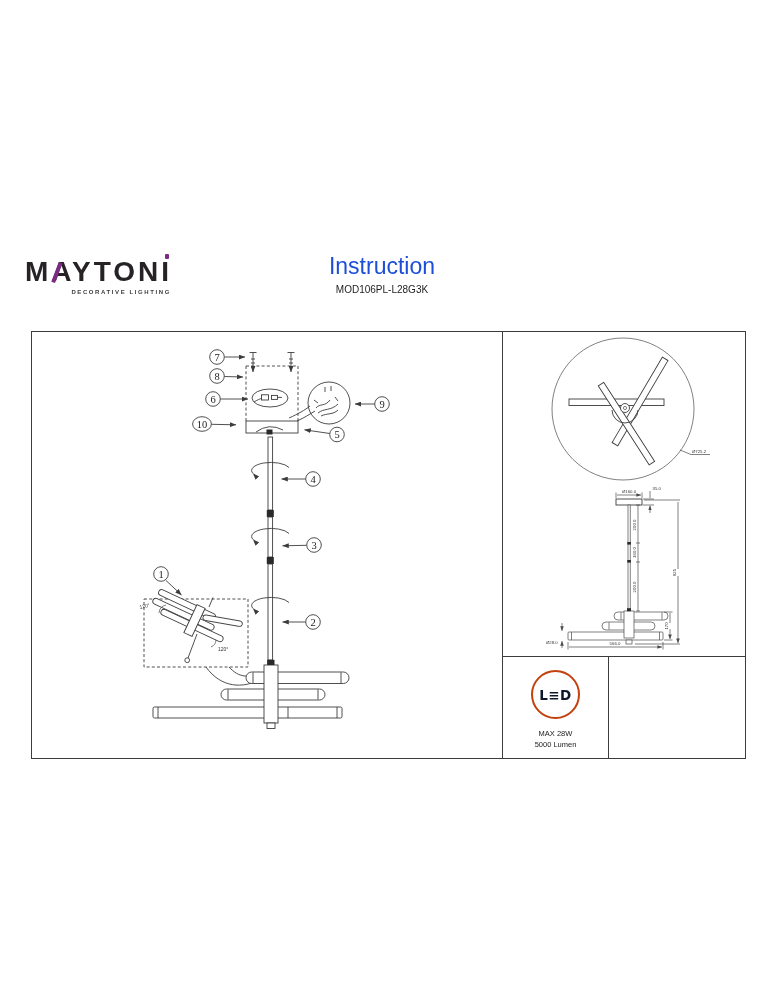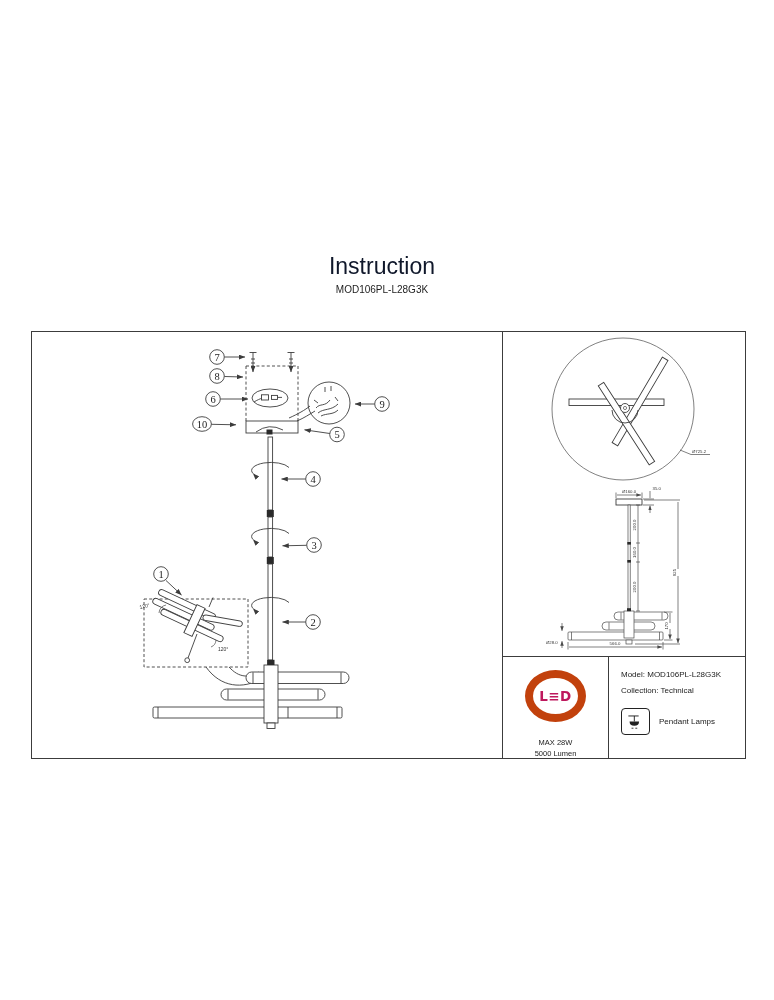--- a/index.html
+++ b/index.html
@@ -9,37 +9,37 @@
   .logo{position:absolute;left:25px;top:258px;width:160px;}
   .logo-word{position:relative;font-weight:bold;font-size:28px;letter-spacing:3px;
              color:#262226;line-height:1;}
   .a-accent{position:absolute;left:29.5px;top:3.5px;width:3.6px;height:20.5px;
             background:#7c2b83;transform:rotate(21deg);}
   .i-dot{position:absolute;left:139.5px;top:-4px;width:4.6px;height:4.6px;
          border-radius:1px;background:#7c2b83;}
   .logo-tagline{width:146px;text-align:right;font-size:6px;font-weight:bold;
                 letter-spacing:1.6px;color:#3c3c3c;margin-top:3px;}
   .title-block{position:absolute;left:276px;top:253px;width:212px;text-align:center;}
-  .doc-title{font-size:23px;color:#0f172a;}
+  .doc-title{font-size:23px;color:#1d4ed8;}
   .doc-model{font-size:10px;color:#1d1d1d;margin-top:4px;}
   
   .main-box{position:absolute;left:31px;top:331px;width:713px;height:426px;
             border:1px solid #3c3c3c;}
   .divider-v{position:absolute;left:470px;top:0;width:1px;height:100%;background:#3c3c3c;}
   .svg-abs{position:absolute;}
   
   .info-panel{position:absolute;left:471px;top:324px;width:242px;height:102px;
               border-top:1px solid #3c3c3c;display:flex;box-sizing:border-box;}
   .info-left{width:106px;border-right:1px solid #3c3c3c;box-sizing:border-box;
              display:flex;flex-direction:column;align-items:center;}
-  .led-circle{margin-top:13px;width:45px;height:45px;border:8px solid #c2410c;
+  .led-circle{margin-top:13px;width:45px;height:45px;border:2px solid #c2410c;
               border-radius:50%;display:flex;align-items:center;justify-content:center;
-              font-weight:bold;font-size:13.5px;color:#be185d;
+              font-weight:bold;font-size:13.5px;color:#0f172a;
               font-family:"DejaVu Sans",sans-serif;letter-spacing:0.5px;}
-  .led-sub{font-size:7.5px;color:#222;margin-top:16px;}
+  .led-sub{font-size:7.5px;color:#222;margin-top:10px;}
   .led-sub:last-child{margin-top:2px;}
   .info-right{flex:1;padding:13px 0 0 12px;}
   .info-line{font-size:8px;color:#222;margin-bottom:7px;}
   .category-row{display:flex;align-items:center;margin-top:13px;}
   .cat-icon{display:inline-flex;width:27px;height:25px;border:1.5px solid #222;
             border-radius:4px;align-items:center;justify-content:center;}
   .cat-label{font-size:8px;color:#222;margin-left:9px;}
   
   .ln{stroke:#3c3c3c;stroke-width:0.9;fill:none;}
   .thin{stroke:#4a4a4a;stroke-width:0.7;fill:none;}
@@ -48,20 +48,28 @@
   .dash{stroke-dasharray:3 2.2;}
   .num{font-family:"Liberation Serif",serif;font-size:10.5px;fill:#1c1c1c;}
   .tiny{font-family:"Liberation Sans",sans-serif;font-size:5px;fill:#333;}
   .dim{font-family:"Liberation Sans",sans-serif;font-size:4.3px;fill:#333;}
 </style>
 </head>
 <body>
 
 <div class="page">
 
+  <div class="logo">
+    <div class="logo-word">
+      <span>MAYTONI</span>
+      <span class="a-accent"></span>
+      <span class="i-dot"></span>
+    </div>
+    <div class="logo-tagline">DECORATIVE LIGHTING</div>
+  </div>
 
   <div class="title-block">
     <div class="doc-title">Instruction</div>
     <div class="doc-model">MOD106PL-L28G3K</div>
   </div>
 
   <div class="main-box">
     <div class="divider-v"></div>
 
     <svg class="svg-abs" style="left:0;top:0" width="470" height="426" viewBox="31 331 470 426">
@@ -268,30 +276,15 @@
     </svg>
 
     <div class="info-panel">
       <div class="info-left">
         <div class="led-circle">
           <span>L≡D</span>
         </div>
         <div class="led-sub">MAX 28W</div>
         <div class="led-sub">5000 Lumen</div>
       </div>
-      <div class="info-right">
-        <div class="info-line">Model: MOD106PL-L28G3K</div>
-        <div class="info-line">Collection: Technical</div>
-        <div class="category-row">
-          <span class="cat-icon">
-            <svg width="21" height="19" viewBox="0 0 26 24">
-              <line x1="4" y1="5" x2="17" y2="5" stroke="#222" stroke-width="1.2"></line>
-              <line x1="11.5" y1="5" x2="11.5" y2="12" stroke="#222" stroke-width="1.2"></line>
-              <path d="M5.5 12 H17.5 Q17.5 17.5 11.5 17.5 Q5.5 17.5 5.5 12 Z" fill="#222"></path>
-              <path d="M8 20.5 h2.4 M12.8 20.5 h2.4" stroke="#222" stroke-width="1.1"></path>
-            </svg>
-          </span>
-          <span class="cat-label">Pendant Lamps</span>
-        </div>
-      </div>
     </div>
   </div>
 </div>
 
 </body></html>

